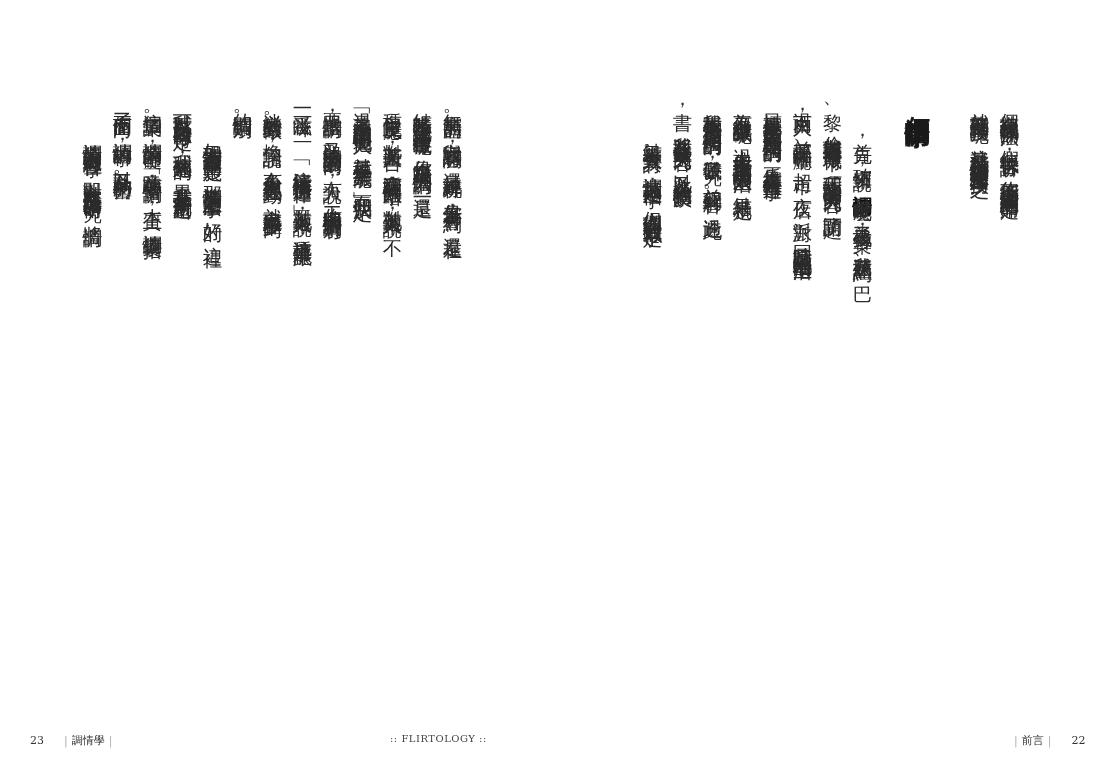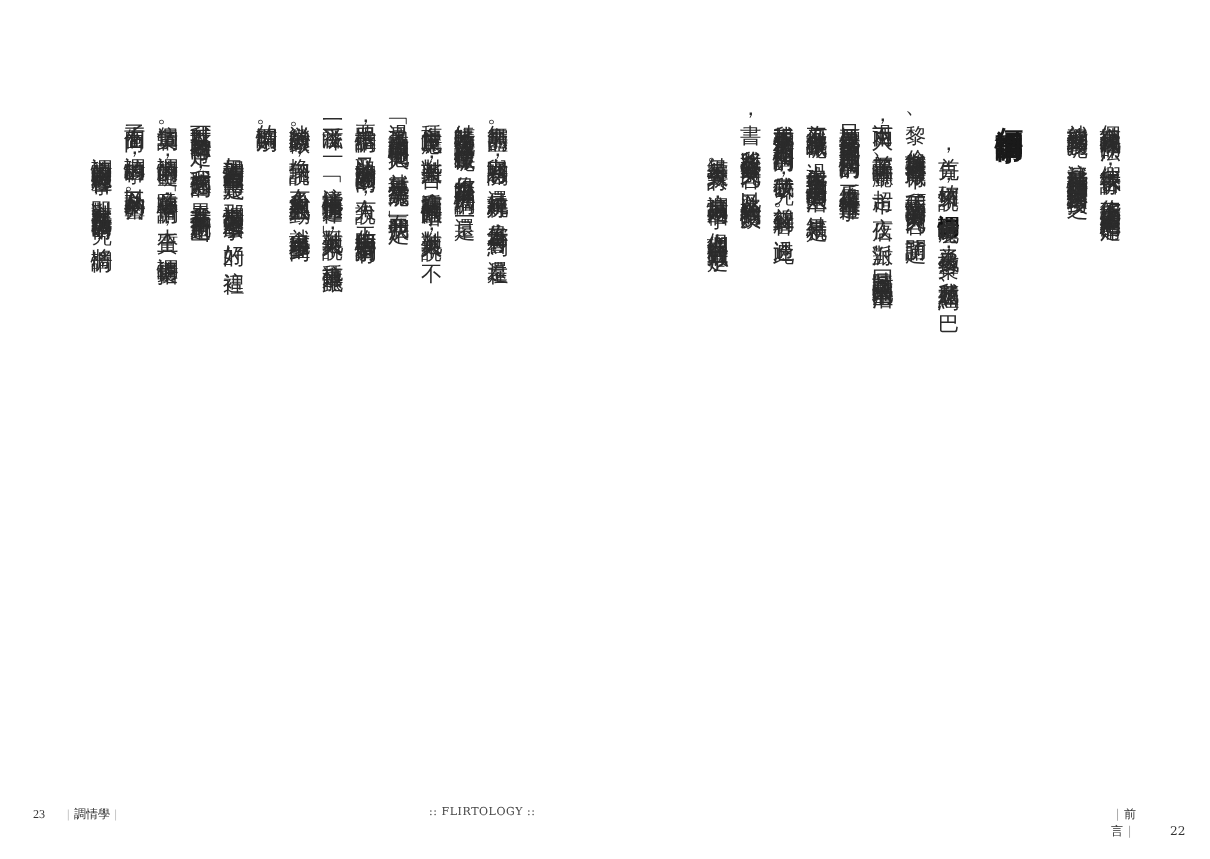--- a/index.html
+++ b/index.html
@@ -50,25 +50,25 @@
     b { font-weight: bold; color: #111; }
 
     .footer {
       position: absolute;
       top: 733px;
       font-size: 11px;
       color: #333;
       font-family: "DejaVu Serif", "Liberation Serif", serif;
     }
     .footer .bar { color: #aaa; margin: 0 4px; }
-    .footer-left { left: 30px; font-family: Liberation Serif, serif; }
+    .footer-left { left: 30px; }
     .footer-center { left: 390px; font-size: 10px; letter-spacing: 0.5px; color: #444; }
     .footer-right { left: 1010px; }
     .footer-left .num { margin-right: 16px; }
-    .footer-right .num { margin-left: 31px; }
+    .footer-right .num { margin-left: 16px; }
   </style>
 </head>
 <body>
 
 <div class="page page-right">
   <div class="col" style="left:444px;">個結合現代風味的作法。假使我告訴你，你能不用擔憂遭到拒絕的痛楚，</div>
   <div class="col" style="left:414px;">就能學到互動技巧呢？這就是我能憑藉調情學傳授給你的眾多技巧之一。</div>
 
   <div class="title" style="left:350px;">何調調情學？</div>
 

